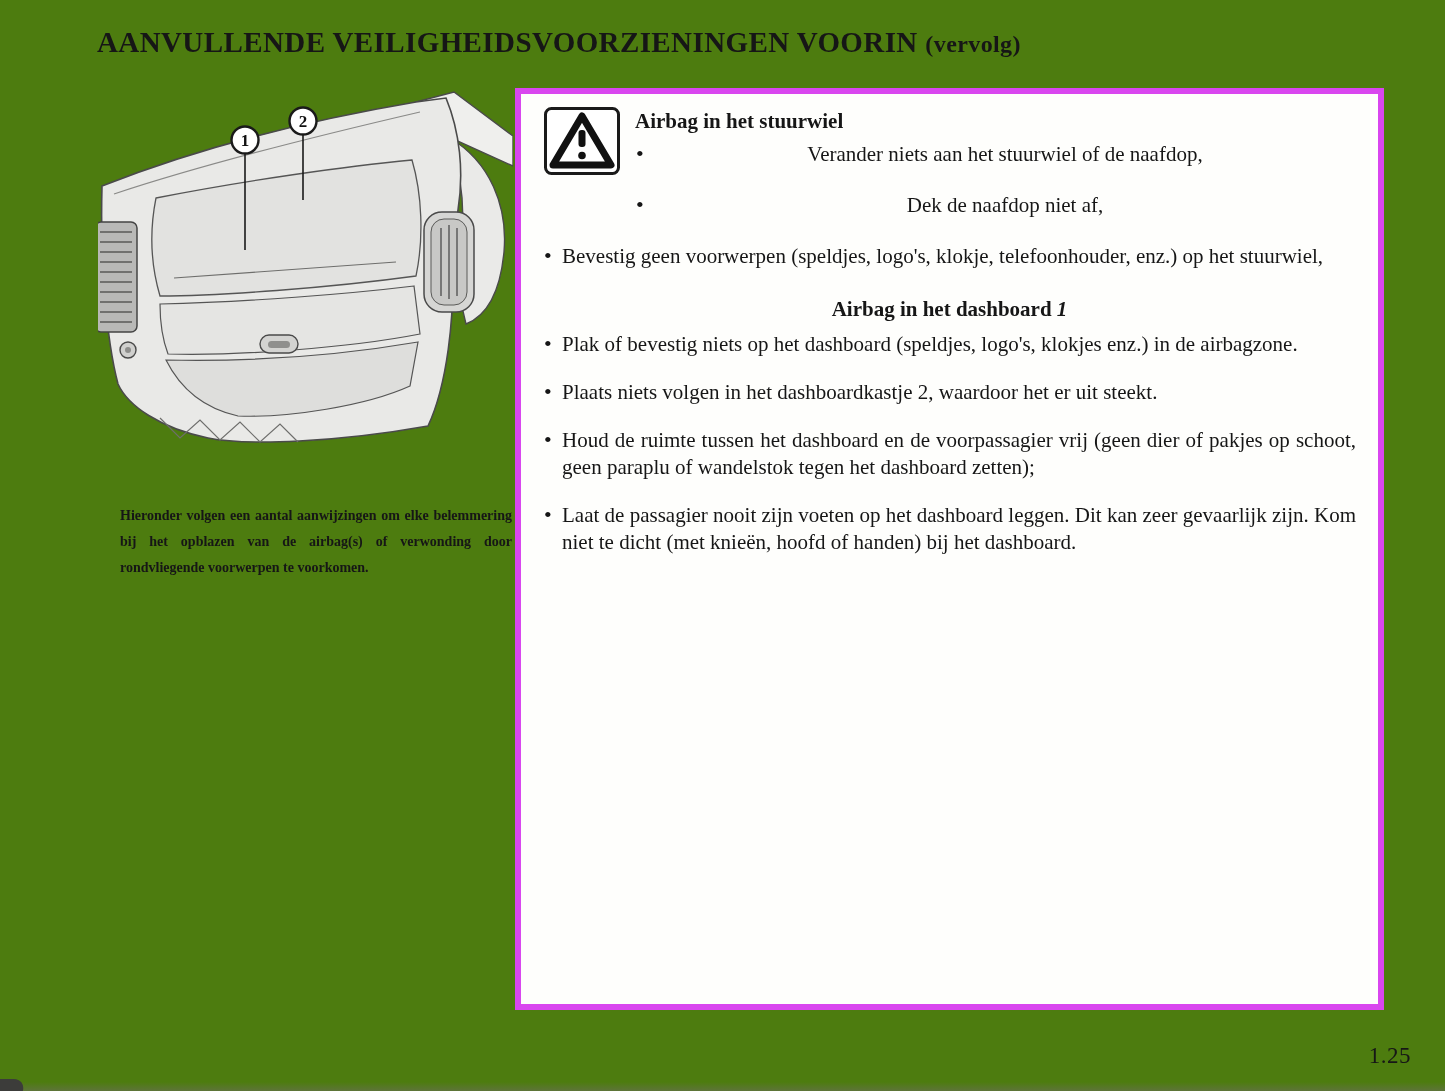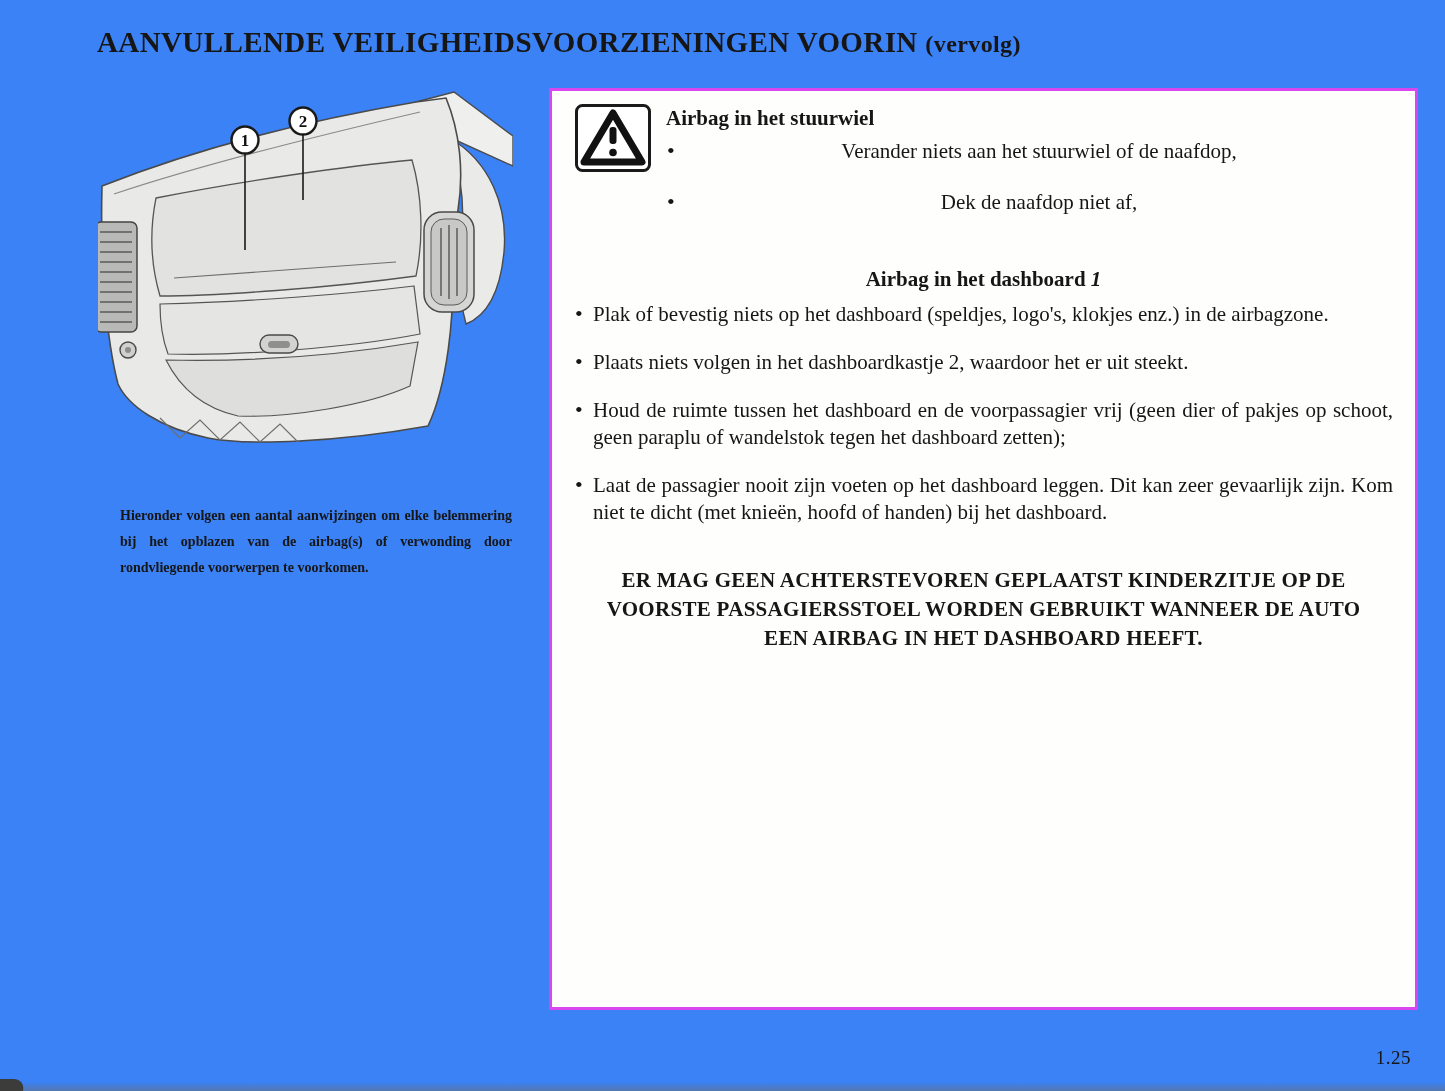--- a/index.html
+++ b/index.html
@@ -1,52 +1,52 @@
 <!DOCTYPE html>
 <html lang="nl"><head>
 <meta charset="utf-8">
 <style>
   * { margin:0; padding:0; box-sizing:border-box; }
   html,body { background:#ffffff; }
   .page {
-    position:relative; width:1445px; height:1091px; background:#3b82f6;
+    position:relative; width:1445px; height:1091px; background:#4d7c0f;
     font-family:"Liberation Serif","DejaVu Serif",serif; color:#161616; overflow:hidden;
   }
   .title {
     position:absolute; left:97px; top:26px; font-size:29px; font-weight:bold;
     letter-spacing:0.4px; white-space:nowrap;
   }
   .title .suffix { font-size:24px; }
   .figure { position:absolute; left:98px; top:88px; width:415px; height:405px; }
   .callout-num { font-size:17px; font-weight:bold; font-family:"Liberation Serif",serif; fill:#111; }
   .caption {
     position:absolute; left:120px; top:503px; width:392px;
     font-weight:bold; font-size:14px; line-height:26px; text-align:justify;
     hyphens:auto;
   }
   .warning-box {
-    position:absolute; left:549px; top:88px; width:869px; height:922px;
-    border:3px solid #d946ef; padding:10px 22px 0 22px;
+    position:absolute; left:515px; top:88px; width:869px; height:922px;
+    border:6px solid #d946ef; padding:10px 22px 0 22px;
     font-size:21px; line-height:27px; overflow:hidden; background:#fefefc;
   }
   .box-top { display:flex; gap:14px; }
   .warning-icon { flex:0 0 78px; padding-top:2px; }
   .box-top-text { padding-top:4px; flex:1; }
   .section-heading { font-size:21px; font-weight:bold; margin-bottom:6px; }
   .h-dash { margin-top:26px; margin-bottom:8px;text-align:center; }
   .h-dash .ref { font-style:italic; }
   .bullets { list-style:none; }
   .bullet-item { position:relative; padding-left:19px; margin-bottom:21px; text-align:justify; }
   .bullet-item::before { content:"\2022"; position:absolute; left:1px; top:-1px; font-size:22px; }
   .indented .bullet-item { margin-bottom:24px; text-align:center; }
   .box-footer {
     font-weight:bold; text-align:center; margin-top:40px; padding:0 28px;
     font-size:21px; line-height:29px; letter-spacing:0.3px;
   }
-  .page-number { position:absolute; right:34px; bottom:22px; font-size:19px; letter-spacing:0.5px; }
+  .page-number { position:absolute; right:34px; bottom:22px; font-size:23px; letter-spacing:0.5px; }
   .scan-bottom {
     position:absolute; left:0; right:0; bottom:0; height:9px;
     background:linear-gradient(to bottom, rgba(110,108,100,0), rgba(110,108,100,0.5));
   }
   .scan-corner {
     position:absolute; left:-6px; bottom:-3px; width:30px; height:15px;
     background:#3c3c3a; border-radius:0 12px 0 0; transform:skewX(-14deg);
   }
 </style>
 </head>
@@ -135,32 +135,32 @@
       <div class="box-top-text">
         <h3 class="section-heading">Airbag in het stuurwiel</h3>
         <ul class="bullets indented">
             <li class="bullet-item">Verander niets aan het stuurwiel of de naafdop,</li>
             <li class="bullet-item">Dek de naafdop niet af,</li>
           </ul>
       </div>
     </div>
 
     <ul class="bullets">
+        <li class="bullet-item">Bevestig geen voorwerpen (speldjes, logo's, klokje, telefoonhouder, enz.) op het stuurwiel,</li>
       </ul>
 
     <h3 class="section-heading h-dash"><span>Airbag in het dashboard</span> <span class="ref">1</span></h3>
 
     <ul class="bullets">
         <li class="bullet-item">Plak of bevestig niets op het dashboard (speldjes, logo's, klokjes enz.) in de airbagzone.</li>
         <li class="bullet-item">Plaats niets volgen in het dashboardkastje 2, waardoor het er uit steekt.</li>
         <li class="bullet-item">Houd de ruimte tussen het dashboard en de voorpassagier vrij (geen dier of pakjes op schoot, geen paraplu of wandelstok tegen het dashboard zetten);</li>
         <li class="bullet-item">Laat de passagier nooit zijn voeten op het dashboard leggen. Dit kan zeer gevaarlijk zijn. Kom niet te dicht (met knieën, hoofd of handen) bij het dashboard.</li>
       </ul>
 
-    <p class="box-footer">ER MAG GEEN ACHTERSTEVOREN GEPLAATST KINDERZITJE OP DE VOORSTE PASSAGIERSSTOEL WORDEN GEBRUIKT WANNEER DE AUTO EEN AIRBAG IN HET DASHBOARD HEEFT.</p>
   </div>
 
   <div class="page-number">1.25</div>
 
   <div class="scan-bottom"></div>
   <div class="scan-corner"></div>
 
 </div>
 
 </body></html>

